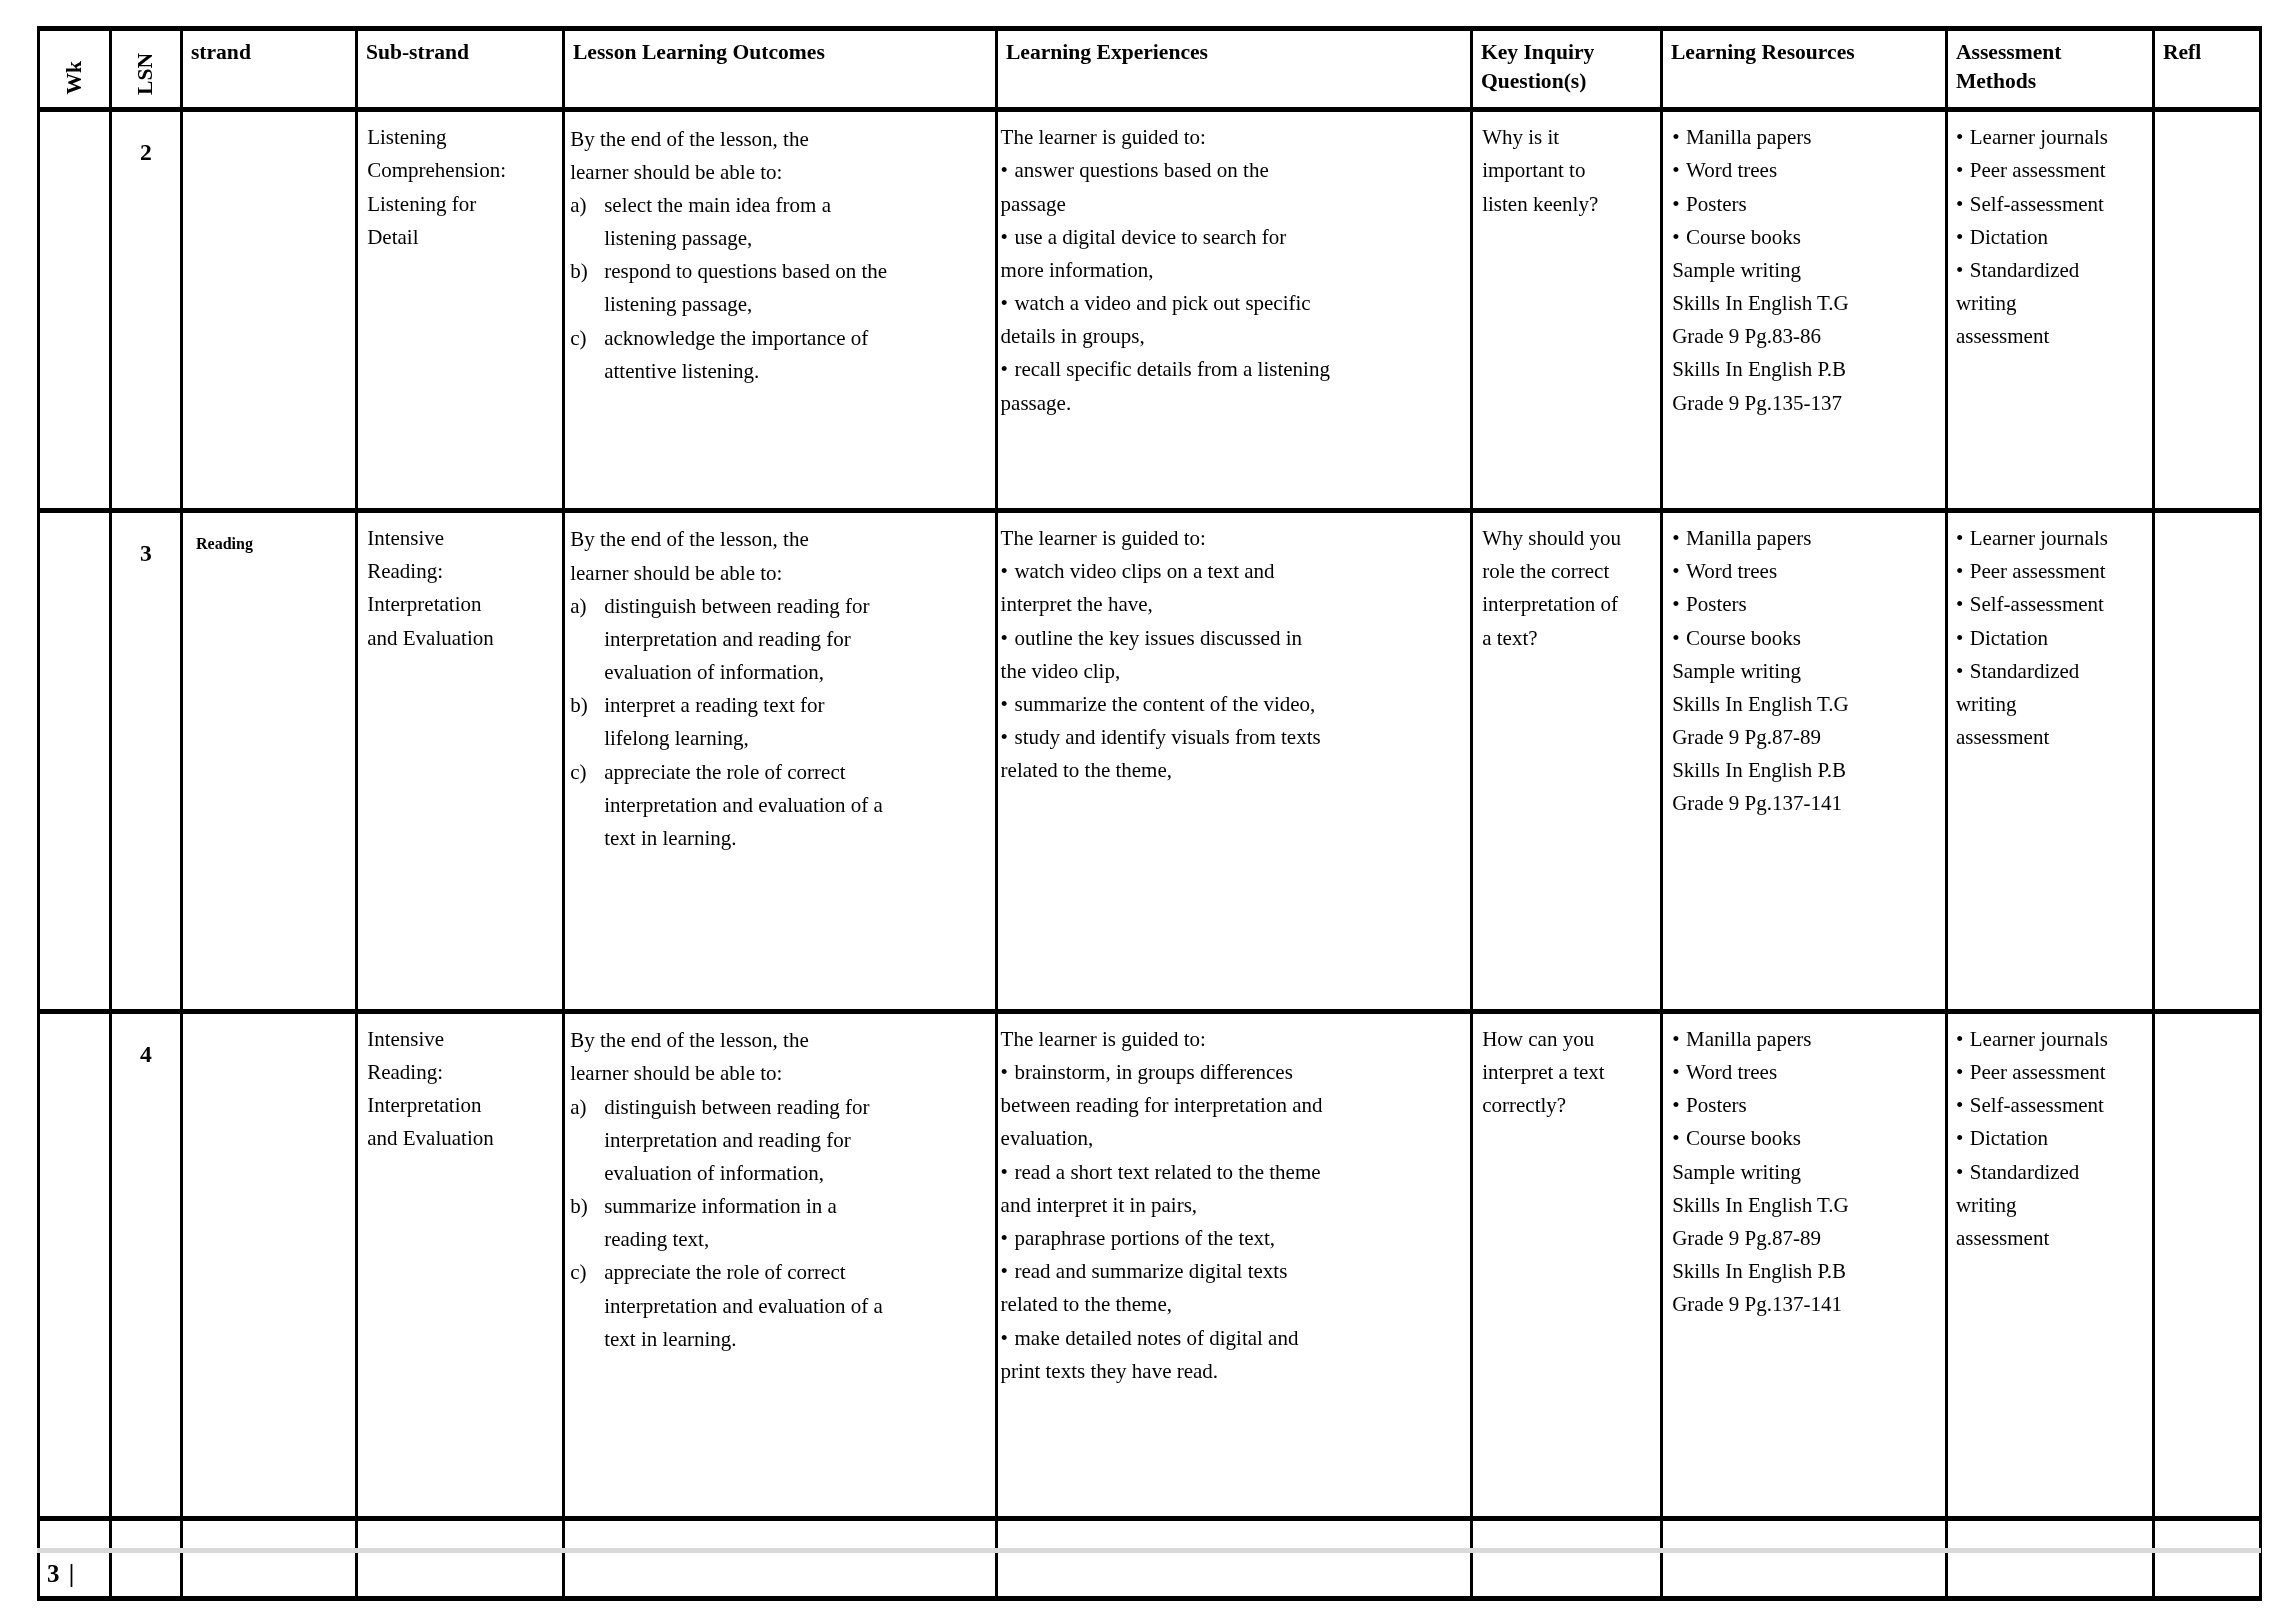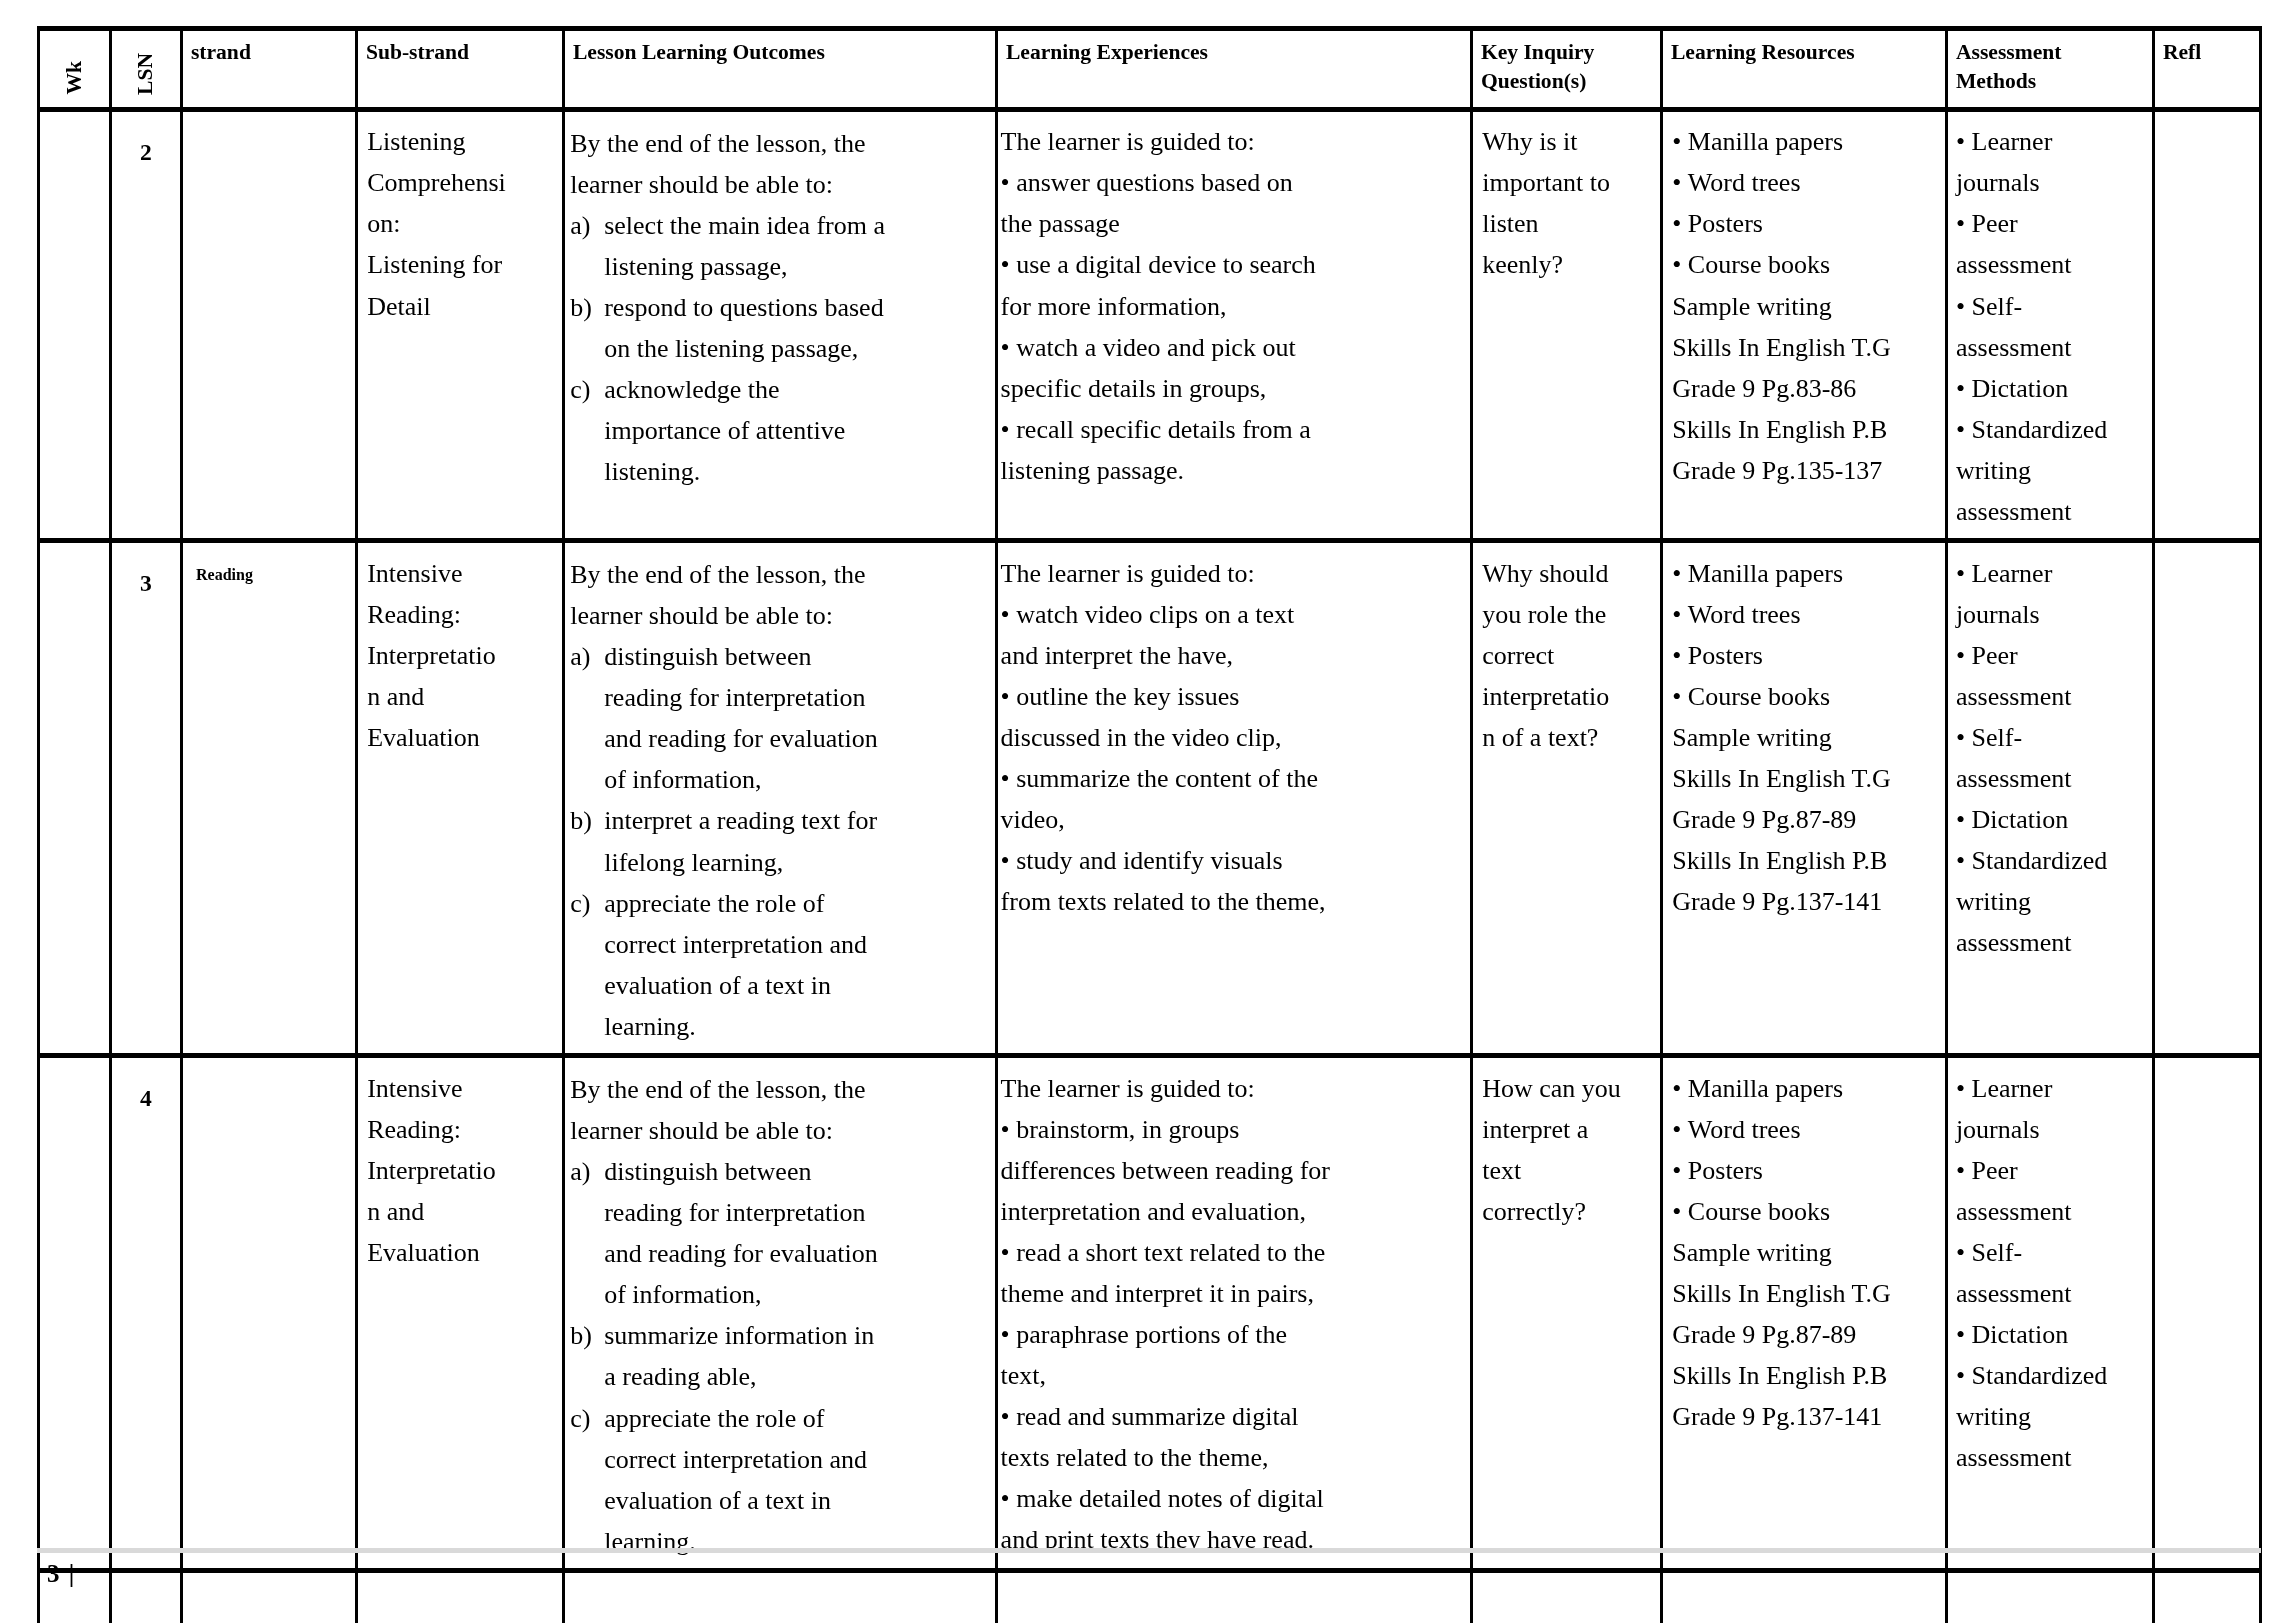--- a/index.html
+++ b/index.html
@@ -1,21 +1,21 @@
 <!DOCTYPE html>
 <html style="font-size:10.5px"><head>
 <meta charset="utf-8">
 <style>
   html,body{margin:0;padding:0;background:#ffffff;}
   .page{position:relative;width:2295px;height:1623px;background:#ffffff;overflow:hidden;
         font-family:"Liberation Serif","DejaVu Serif",serif;color:#000;}
   table.sow{position:absolute;left:37px;top:26px;width:2224px;border-collapse:collapse;table-layout:fixed;}
   th,td{border:3.3px solid #000;border-top-width:5.2px;border-bottom-width:5.2px;
         vertical-align:top;text-align:left;padding:7.9px 6.5px;background:#fff;
-        font-size:26px;line-height:1.58;word-wrap:break-word;}
+        font-size:21px;line-height:1.58;word-wrap:break-word;}
   thead th{font-weight:bold;font-size:21.6px;line-height:1.35;height:63px;padding:6.5px 7.9px;}
   th.vert-th{vertical-align:bottom;text-align:center;padding:3.9px 1.3px;}
   .vert{display:inline-block;writing-mode:vertical-rl;transform:rotate(180deg);
         font-weight:bold;font-size:21.6px;white-space:nowrap;}
   
   tr.r1 td{height:366px;}
   tr.r2 td{height:466px;}
   tr.r3 td{height:472px;}
   tr.r-empty td{height:60px;}
   
@@ -218,21 +218,21 @@
         </td>
         <td class="c-oc">
           <div class="oc-intro">By the end of the lesson, the learner should be able to:</div>
           <div>
               <div class="oc-item">
                 <span class="oc-label">a)</span>
                 <span class="oc-text">distinguish between reading for interpretation and reading for evaluation of information,</span>
               </div>
               <div class="oc-item">
                 <span class="oc-label">b)</span>
-                <span class="oc-text">summarize information in a reading able,</span>
+                <span class="oc-text">summarize information in a reading text,</span>
               </div>
               <div class="oc-item">
                 <span class="oc-label">c)</span>
                 <span class="oc-text">appreciate the role of correct interpretation and evaluation of a text in learning.</span>
               </div>
             </div>
         </td>
         <td class="c-exp">
           <div class="exp-intro">The learner is guided to:</div>
           <div>

